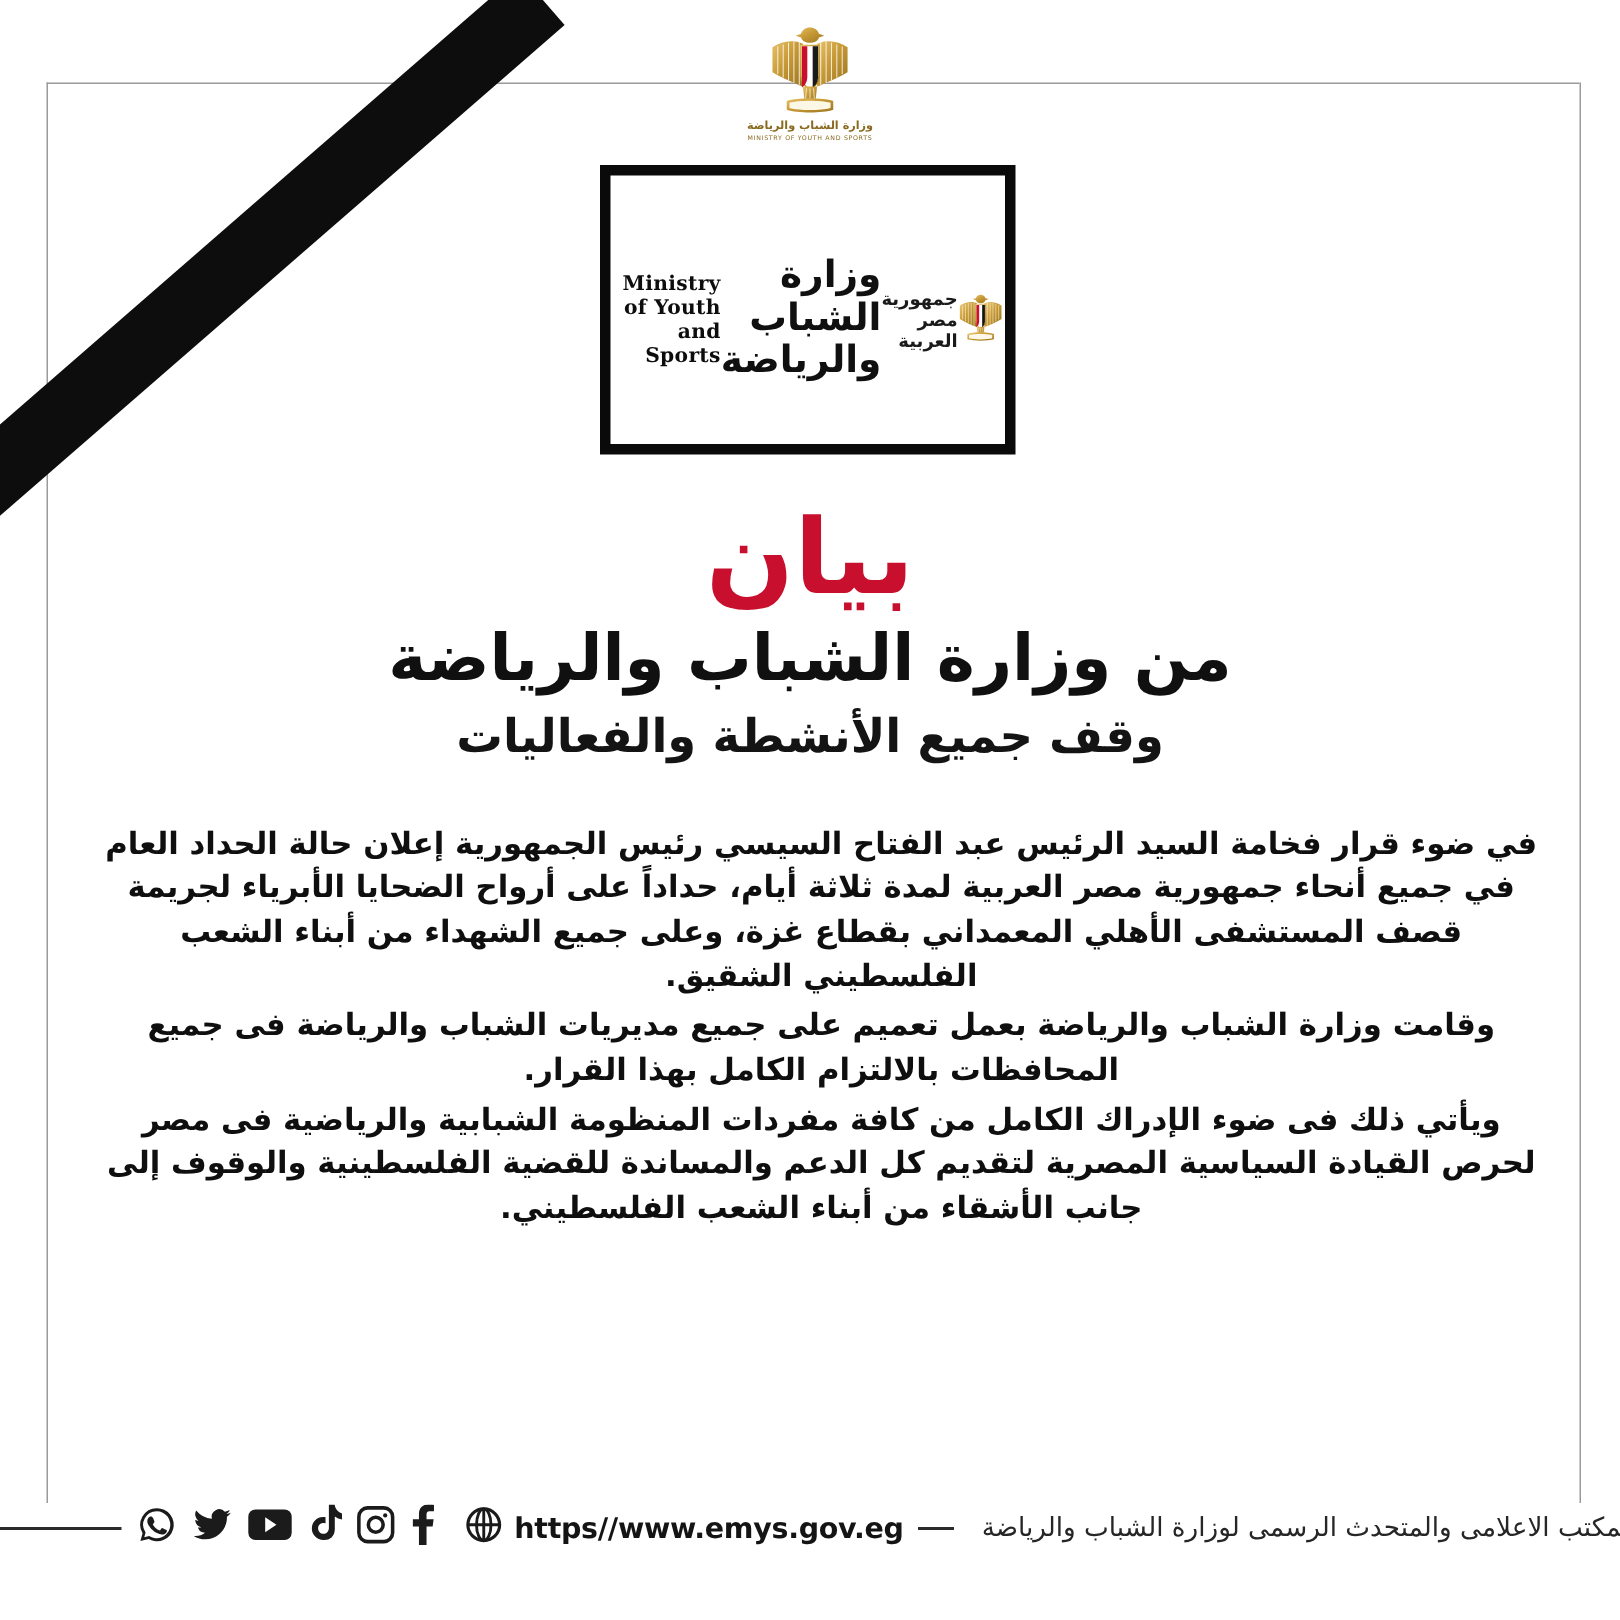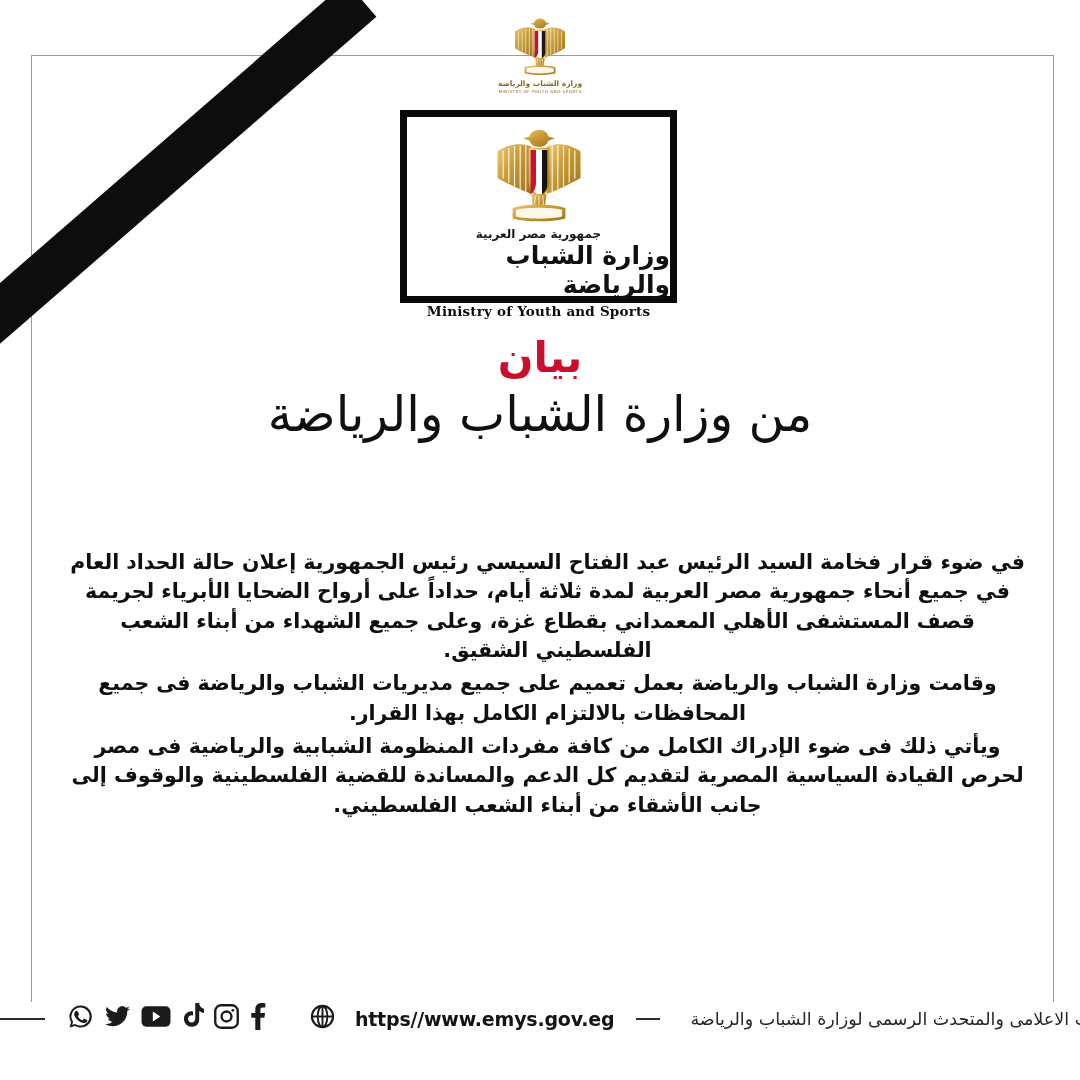--- a/index.html
+++ b/index.html
@@ -72,21 +72,21 @@
     position: absolute;
     z-index: 3;
     left: 400px;
     top: 110px;
     width: 277px;
     height: 193px;
     border: 7px solid #0a0a0a;
     background: #ffffff;
     box-sizing: border-box;
     display: flex;
-    flex-direction: column;
+    flex-direction: row;
     align-items: center;
     justify-content: flex-start;
     padding-top: 10px;
   }
   .logo-box .eagle-wrap { width: 96px; height: 98px; }
   .logo-box .country-ar {
     font-size: 12px;
     font-weight: bold;
     color: #1a1a1a;
     letter-spacing: 2.2px;
@@ -112,29 +112,29 @@
   
   .headline {
     position: absolute;
     z-index: 3;
     left: 60px;
     right: 60px;
     top: 336px;
     text-align: center;
   }
   .headline .bayan {
-    font-size: 42px;
+    font-size: 69px;
     font-weight: bold;
     color: #c8102e;
     line-height: 1.05;
     letter-spacing: 0;
   }
   .headline .from-ministry {
-    font-size: 49px;
-    font-weight: normal;
+    font-size: 43px;
+    font-weight: bold;
     color: #101010;
     line-height: 1.2;
     margin-top: 6px;
   }
   .headline .subtitle {
     font-size: 31px;
     font-weight: bold;
     color: #141414;
     line-height: 1.25;
     margin-top: 6px;
@@ -164,21 +164,21 @@
   
   .footer {
     position: absolute;
     z-index: 3;
     left: 0;
     right: 0;
     bottom: 26px;
     display: flex;
     align-items: center;
     justify-content: center;
-    gap: 12px;
+    gap: 0;
     direction: ltr;
     margin-top: 36px;
   }
   .footer .rule {
     height: 2px;
     background: #2b2b2b;
     flex: 0 0 auto;
   }
   .footer .rule.left  { width: 92px; margin-right: 10px; }
   .footer .rule.right { width: 24px; margin-left: 10px; }
@@ -311,20 +311,21 @@
       </svg>
     </div>
     <div class="country-ar">جمهورية مصر العربية</div>
     <div class="ministry-ar">وزارة الشباب والرياضة</div>
     <div class="ministry-en">Ministry of Youth and Sports</div>
   </div>
 
   <div class="headline">
     <div class="bayan">بيان</div>
     <div class="from-ministry">من وزارة الشباب والرياضة</div>
+    <div class="subtitle">وقف جميع الأنشطة والفعاليات</div>
   </div>
 
   <div class="body-text">
     <p>في ضوء قرار فخامة السيد الرئيس عبد الفتاح السيسي رئيس الجمهورية إعلان حالة الحداد العام في جميع أنحاء جمهورية مصر العربية لمدة ثلاثة أيام، حداداً على أرواح الضحايا الأبرياء لجريمة قصف المستشفى الأهلي المعمداني بقطاع غزة، وعلى جميع الشهداء من أبناء الشعب الفلسطيني الشقيق.</p>
     <p>وقامت وزارة الشباب والرياضة بعمل تعميم على جميع مديريات الشباب والرياضة فى جميع المحافظات بالالتزام الكامل بهذا القرار.</p>
     <p>ويأتي ذلك فى ضوء الإدراك الكامل من كافة مفردات المنظومة الشبابية والرياضية فى مصر لحرص القيادة السياسية المصرية لتقديم كل الدعم والمساندة للقضية الفلسطينية والوقوف إلى جانب الأشقاء من أبناء الشعب الفلسطيني.</p>
   </div>
 
   <div class="footer">
     <div class="rule left"></div>

